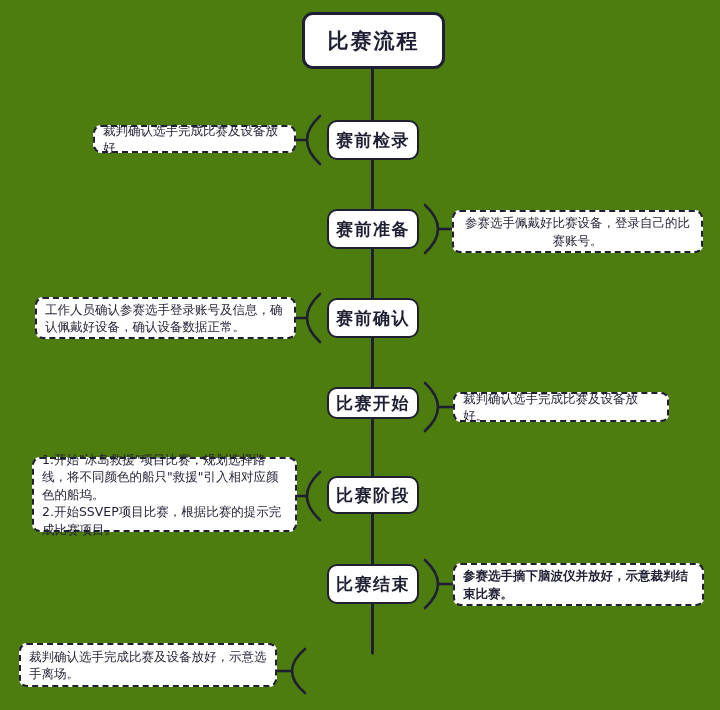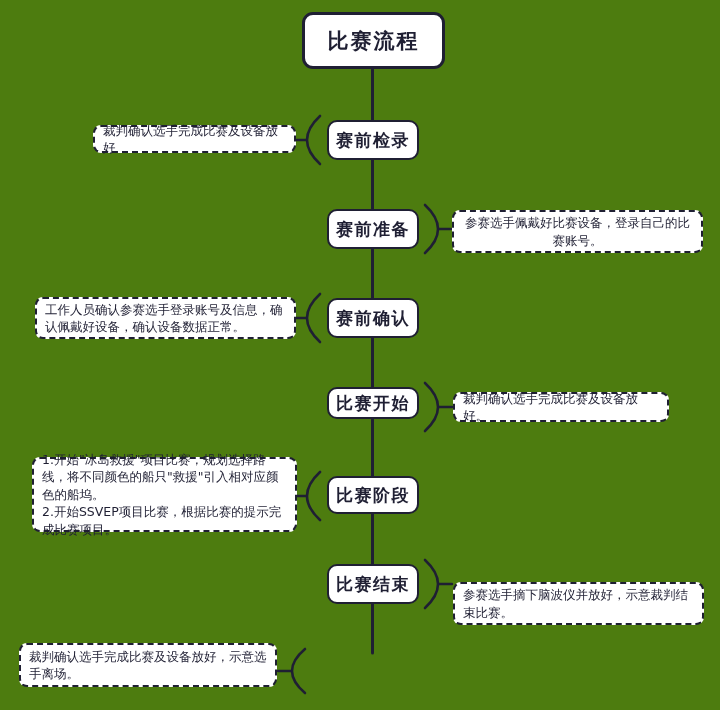--- a/index.html
+++ b/index.html
@@ -54,21 +54,21 @@
   #n3{left:327px;top:298px;width:92px;height:40px;}
   #n4{left:327px;top:387px;width:92px;height:32px;}
   #n5{left:327px;top:476px;width:92px;height:38px;}
   #n6{left:327px;top:564px;width:92px;height:40px;}
   #n7{left:312px;top:652px;width:122px;height:38px;}
   #a1{left:93px; top:125px;width:203px;height:28px;}
   #a2{left:452px;top:210px;width:251px;height:43px;text-align:center;}
   #a3{left:35px; top:297px;width:261px;height:42px;}
   #a4{left:453px;top:392px;width:216px;height:30px;}
   #a5{left:32px; top:457px;width:265px;height:75px;}
-  #a6{left:453px;top:582px;width:251px;height:43px;}
+  #a6{left:453px;top:563px;width:251px;height:43px;font-weight:bold;}
   #a7{left:19px; top:643px;width:258px;height:44px;}
 </style>
 </head>
 <body>
 
 <div class="canvas">
 
   <svg class="wires" viewBox="0 0 720 710" aria-hidden="true">
 
     <path class="trunk" d="M 372.5 69 L 372.5 653"></path>

